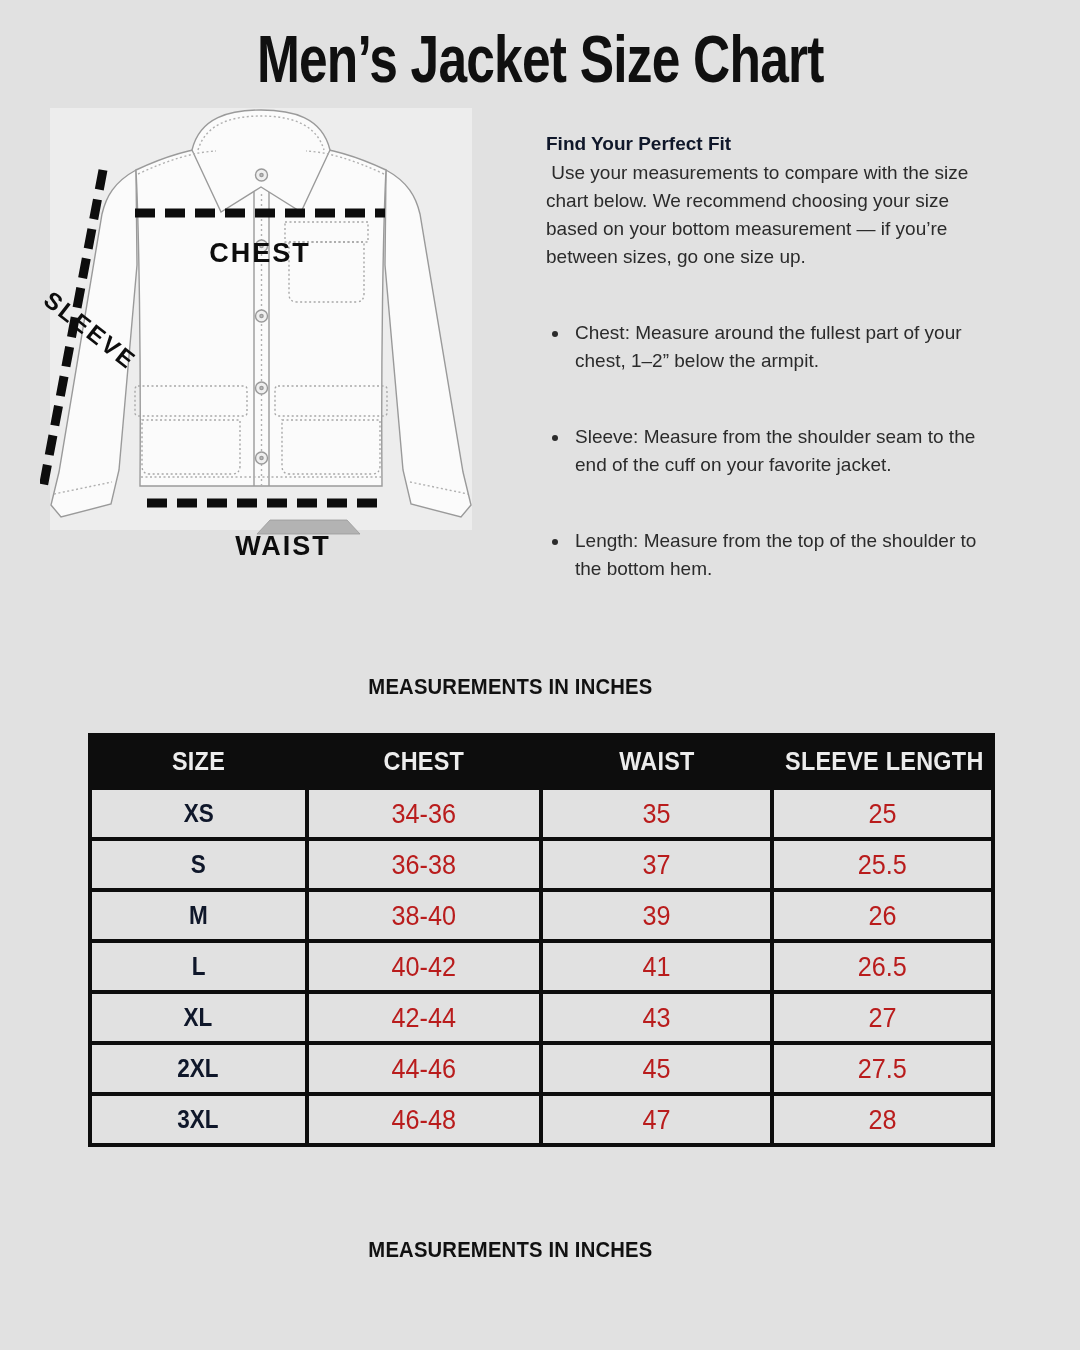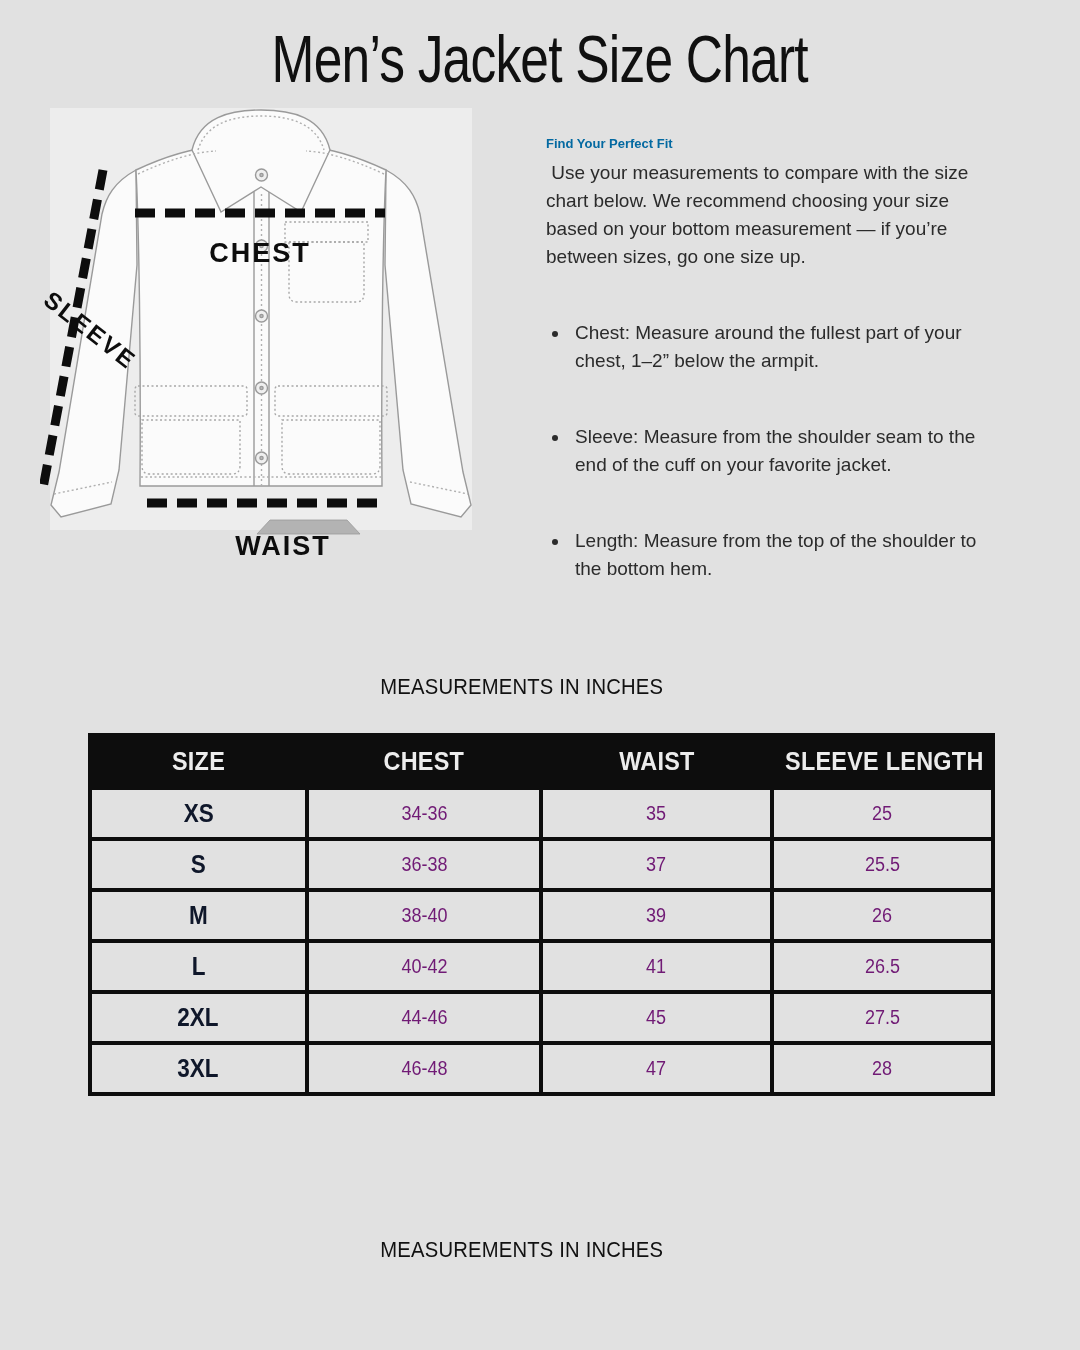--- a/index.html
+++ b/index.html
@@ -13,21 +13,21 @@
     overflow: hidden;
     margin: 0 auto;
   }
   
   .title {
     position: absolute;
     top: 22px; left: 0;
     width: 1080px;
     text-align: center;
     font-size: 66px;
-    font-weight: 400;
+    font-weight: 700;
     color: #101010;
     letter-spacing: -1px;
     line-height: 1.15;
   }
   .title .squeeze {
     display: inline-block;
     transform: scaleX(0.78);
     transform-origin: center;
     white-space: nowrap;
   }
@@ -40,46 +40,46 @@
   
   .info {
     position: absolute;
     left: 546px; top: 131px;
     width: 480px;
     color: #2b2b2b;
     font-size: 19px;
     line-height: 28px;
   }
   .info h3 {
-    font-size: 13px;
-    font-weight: 700;
-    color: #0369a1;
+    font-size: 19px;
+    font-weight: 700;
+    color: #0f172a;
     line-height: 26px;
   }
   .info p {
     white-space: pre-wrap;
     margin: 2px 0 26px 0;
   }
   .info ul {
     margin: 4px 0 0 0;
     padding-left: 24px;
   }
   .info li {
     padding-left: 5px;
     white-space: pre-wrap;
     margin-top: 48px;
   }
   
   .caption {
     position: absolute;
-    left: 12px;
+    left: 0;
     width: 1020px;
     text-align: center;
     font-size: 22px;
-    font-weight: 400;
+    font-weight: 700;
     color: #111;
     letter-spacing: 0.2px;
   }
   .caption.top { top: 674px; }
   .caption.bottom { top: 1237px; }
   .caption .squeeze { display: inline-block; transform: scaleX(0.92); transform-origin: center; white-space: nowrap; }
   
   table.size-table {
     position: absolute;
     left: 88px; top: 733px;
@@ -97,22 +97,22 @@
     border: 4px solid #0d0d0d;
     vertical-align: middle;
     letter-spacing: 0.3px;
   }
   table.size-table td {
     background: #e1e1e1;
     border: 4px solid #0d0d0d;
     height: 51px;
     text-align: center;
     vertical-align: middle;
-    font-size: 20px;
-    color: #701a75;
+    font-size: 28px;
+    color: #b91c1c;
   }
   table.size-table td.size-col {
     font-weight: 700;
     font-size: 25px;
     color: #0f172a;
   }
   table.size-table .squeeze { display: inline-block; transform: scaleX(0.9); transform-origin: center; white-space: nowrap; }
 </style>
 </head>
 <body>
@@ -244,20 +244,26 @@
           <td><span class="squeeze">39</span></td>
           <td><span class="squeeze">26</span></td>
         </tr>
         <tr>
           <td class="size-col"><span class="squeeze">L</span></td>
           <td><span class="squeeze">40-42</span></td>
           <td><span class="squeeze">41</span></td>
           <td><span class="squeeze">26.5</span></td>
         </tr>
         <tr>
+          <td class="size-col"><span class="squeeze">XL</span></td>
+          <td><span class="squeeze">42-44</span></td>
+          <td><span class="squeeze">43</span></td>
+          <td><span class="squeeze">27</span></td>
+        </tr>
+        <tr>
           <td class="size-col"><span class="squeeze">2XL</span></td>
           <td><span class="squeeze">44-46</span></td>
           <td><span class="squeeze">45</span></td>
           <td><span class="squeeze">27.5</span></td>
         </tr>
         <tr>
           <td class="size-col"><span class="squeeze">3XL</span></td>
           <td><span class="squeeze">46-48</span></td>
           <td><span class="squeeze">47</span></td>
           <td><span class="squeeze">28</span></td>

